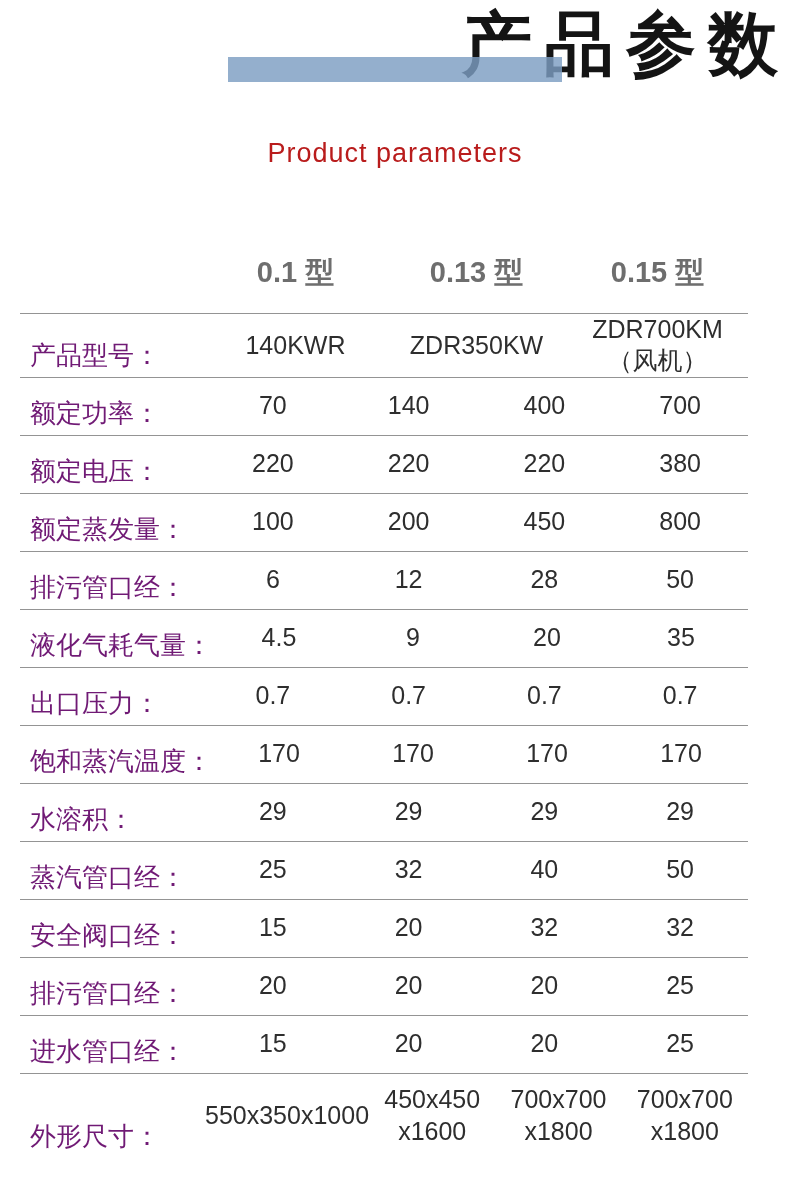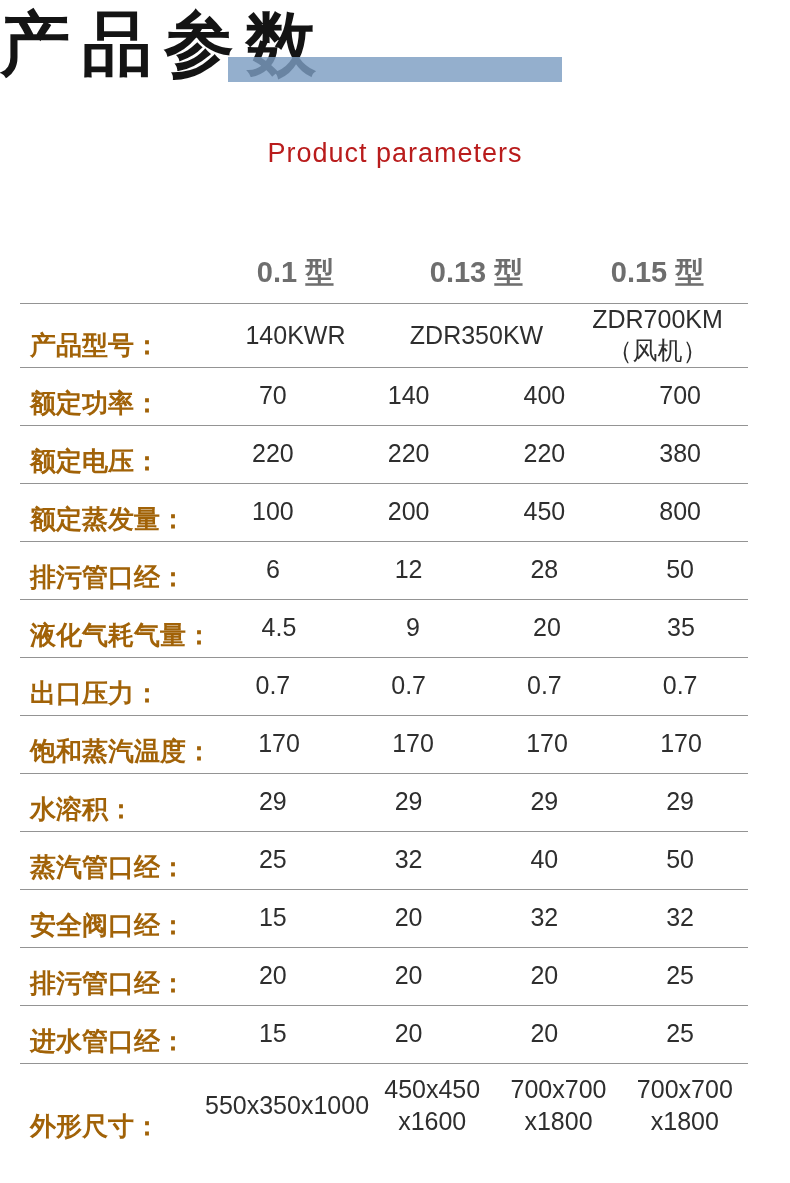--- a/index.html
+++ b/index.html
@@ -14,21 +14,21 @@
     width: 790px;
     height: 1183px;
     background: #ffffff;
     overflow: hidden;
   }
 
   
   .title-wrap {
     position: relative;
     padding-top: 6px;
-    text-align: left;
+    text-align: right;
     height: 92px;
   }
   .title-zh {
     position: relative;
     z-index: 1;
     font-size: 70px;
     line-height: 1.1;
     font-weight: 900;
     color: #141414;
     letter-spacing: 12px;
@@ -57,34 +57,34 @@
   }
   .row {
     display: flex;
     align-items: center;
     min-height: 58px;
     border-bottom: 1px solid #949494;
   }
   .row.header-row {
     min-height: 44px;
     align-items: flex-end;
-    padding-bottom: 10px;
+    padding-bottom: 20px;
   }
   .row.last-row {
     min-height: 84px;
     border-bottom: none;
   }
   .cell { overflow: visible; }
   .cell.label {
     flex: 0 0 185px;
     align-self: flex-end;
     padding: 0 0 7px 10px;
     font-size: 26px;
-    font-weight: bold;
-    color: #a16207;
+    font-weight: normal;
+    color: #701a75;
     white-space: nowrap;
     line-height: 1.1;
   }
   .cell.value {
     flex: 1 1 0;
     text-align: center;
     font-size: 25px;
     color: #2e2e2e;
     white-space: pre-line;
     line-height: 1.25;

